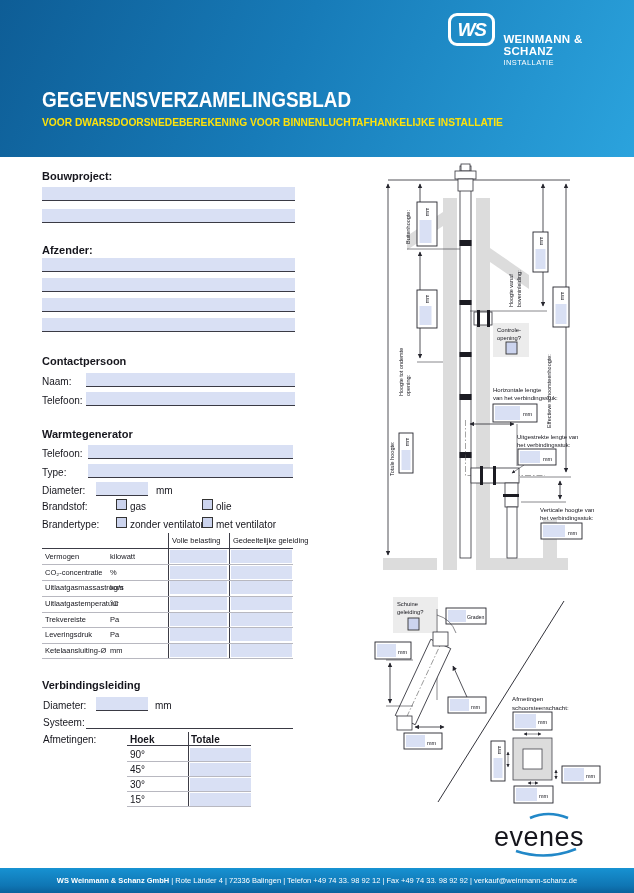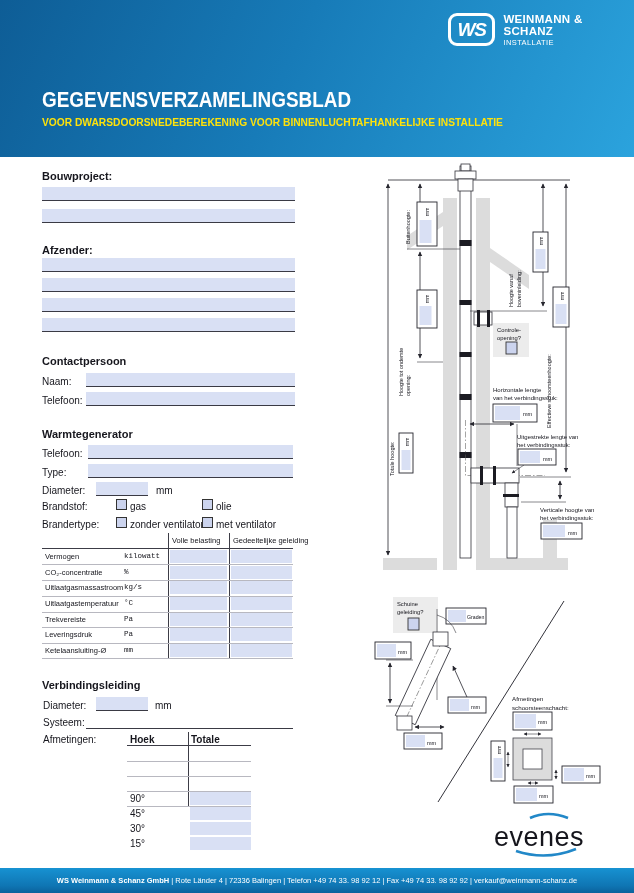--- a/index.html
+++ b/index.html
@@ -8,49 +8,49 @@
   .abs{position:absolute;}
 
   
   .header{position:absolute;left:0;top:0;width:634px;height:157px;
           background:linear-gradient(115deg,#0e5d96 0%,#177bb8 45%,#2ba3dd 100%);}
   .logo{position:absolute;left:448px;top:13px;display:flex;align-items:flex-start;}
   .emblem{width:42px;height:27px;border:3px solid #fff;border-radius:9px;
           display:flex;align-items:center;justify-content:center;
           color:#fff;font-weight:bold;font-style:italic;font-size:19px;letter-spacing:-1px;}
   .brand{margin-left:8px;color:#fff;}
-  .brand-name{font-weight:bold;font-size:11.5px;letter-spacing:.3px;margin-top:0;}
+  .brand-name{font-weight:bold;font-size:11.5px;letter-spacing:.3px;margin-top:20px;}
   .brand-sub{font-size:7.5px;letter-spacing:.4px;margin-top:1px;}
   .title{position:absolute;left:42px;top:88px;color:#fff;font-weight:bold;font-size:21.5px;
          letter-spacing:0;transform:scaleX(.88);transform-origin:left;white-space:nowrap;}
   .subtitle{position:absolute;left:42px;top:116px;color:#ffe20a;font-weight:bold;font-size:11px;
             transform:scaleX(.93);transform-origin:left;white-space:nowrap;}
 
   
   .h{font-weight:bold;font-size:11px;}
   .lbl{font-size:10px;}
   .field{background:#d9e0f4;border-bottom:1px solid #3a3a44;}
   .cb{width:9px;height:9px;background:#ccd4ee;border:1px solid #333;}
   .uline{border-bottom:1px solid #3a3a44;}
 
   .wtable{position:absolute;left:42px;top:533px;width:251px;height:126px;font-size:7.5px;}
   .wtable .vline{position:absolute;top:0;height:126px;width:1px;background:#3c3c46;}
   .wtable .hline{position:absolute;left:0;width:251px;height:1px;}
   .thead{position:absolute;top:3px;white-space:nowrap;}
   .trow{position:absolute;left:0;width:251px;height:15px;line-height:15px;}
   .tname{position:absolute;left:3px;white-space:nowrap;}
-  .tunit{position:absolute;left:82px;font-family:Liberation Mono, monospace;}
+  .tunit{position:absolute;left:68px;}
   .tc{position:absolute;top:1px;height:13px;background:#d9e0f4;}
   .tc1{left:128px;width:57px;}
   .tc2{left:189px;width:61px;}
 
   .htable{position:absolute;left:127px;top:732px;width:124px;height:76px;font-size:10px;}
   .htable .vline{position:absolute;left:61px;top:0;height:75px;width:1px;background:#3c3c46;}
   .htable .hline{position:absolute;left:0;width:124px;height:1px;}
-  .hrow{position:absolute;left:0;width:124px;height:18px;line-height:15px;margin-top:44px;}
+  .hrow{position:absolute;left:0;width:124px;height:18px;line-height:15px;}
   .hcell{position:absolute;left:63px;top:1px;width:61px;height:13px;background:#d9e0f4;}
 
   
   svg text{font-family:"Liberation Sans",sans-serif;fill:#15151c;}
   .t5{font-size:5px;}
   .t52{font-size:5.2px;}
   .t55{font-size:5.5px;}
   .t58{font-size:5.8px;}
   .t6{font-size:6px;}
   .t62{font-size:6.2px;}

